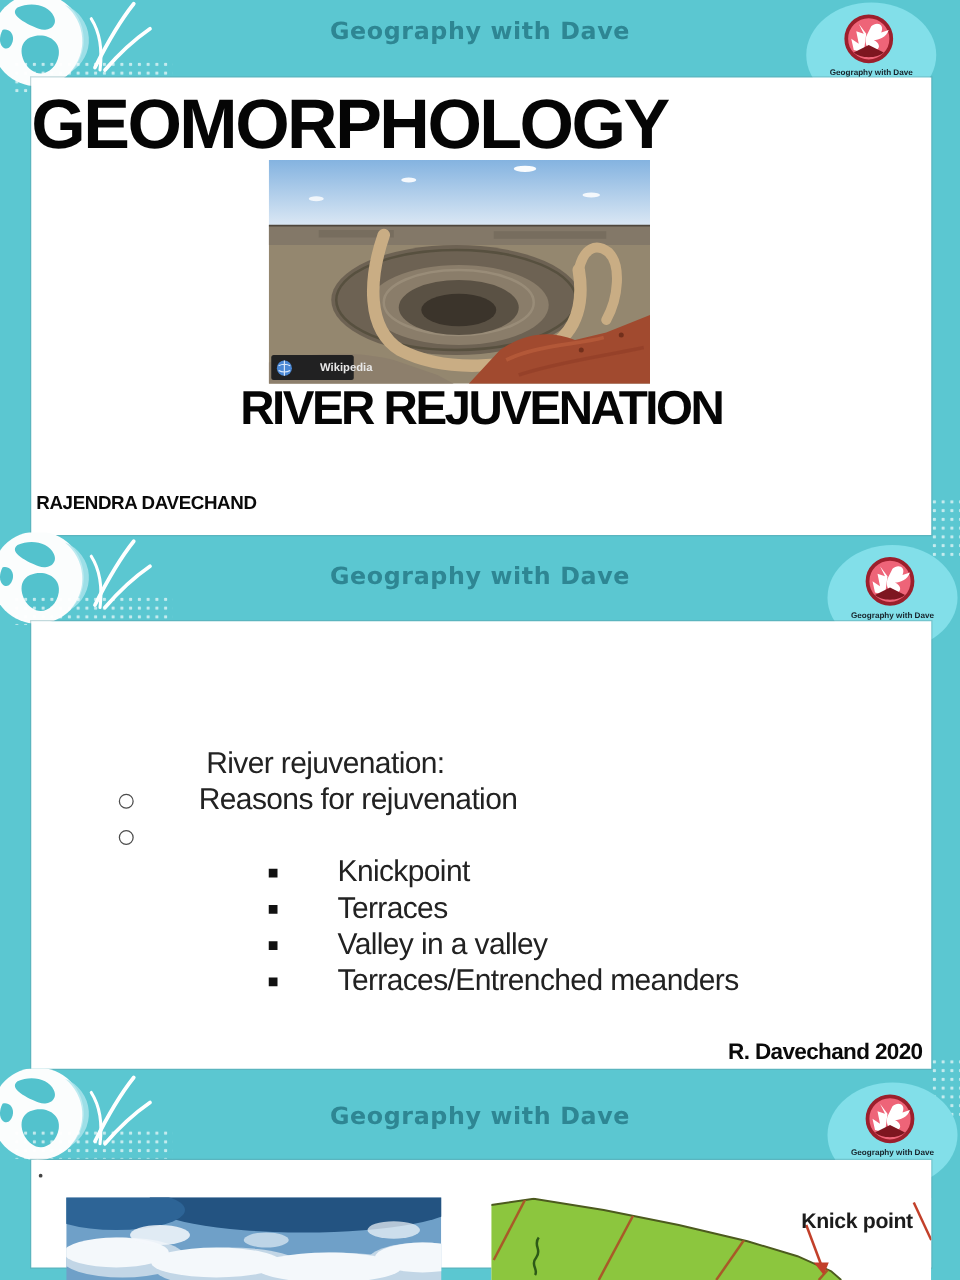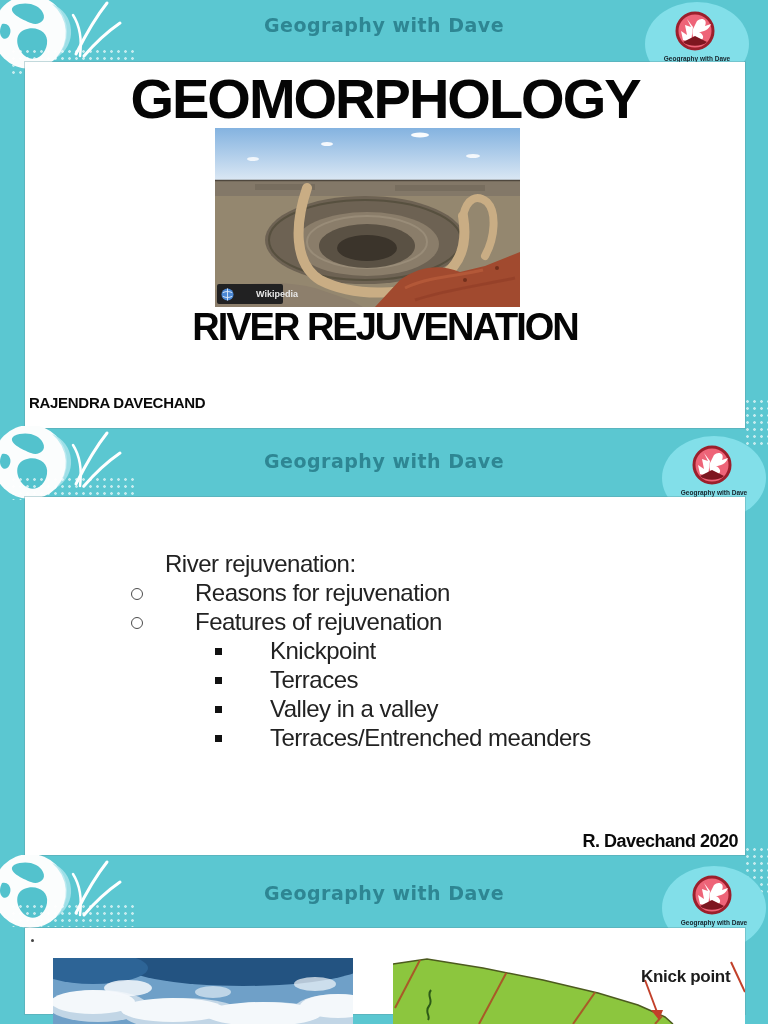--- a/index.html
+++ b/index.html
@@ -24,21 +24,21 @@
     position:absolute;
     background-image:radial-gradient(rgba(255,255,255,.8) 1.1px, rgba(255,255,255,0) 1.6px);
     background-size:7px 7px;opacity:.8;
   }
   
   .slide{
     position:absolute;left:25px;width:720px;background:#ffffff;
     box-shadow:0 0 0 1px rgba(90,150,158,.35);
   }
   .s1-title{
-    position:absolute;top:4px;left:0;width:100%;text-align:center;
+    position:absolute;top:4px;left:0;width:100%;
     font-size:56px;font-weight:700;letter-spacing:-2px;color:#050505;
   }
   .s1-subtitle{
     position:absolute;top:244px;left:0;width:100%;text-align:center;
     font-size:38px;font-weight:700;letter-spacing:-2px;color:#050505;
   }
   .s1-author{
     position:absolute;top:332px;left:4px;
     font-size:15px;font-weight:700;letter-spacing:-0.3px;color:#0a0a0a;
   }
@@ -46,22 +46,22 @@
   .wiki-badge{
     position:absolute;left:2px;bottom:3px;width:66px;height:20px;
     background:rgba(25,26,28,.93);border-radius:2px;
     display:flex;align-items:center;gap:22px;padding:0 4px;box-sizing:border-box;
   }
   .wiki-badge .wg{flex:0 0 auto;width:13px;height:13px;}
   .wiki-badge .wt{color:#e8e8e8;font-size:9px;font-weight:700;}
   
   .list{position:absolute;left:0;top:52px;width:720px;color:#222;}
   .lrow{display:flex;align-items:center;height:29px;font-size:24px;letter-spacing:-.5px;}
-  .l-intro{padding-left:140px;}
-  .l-b{padding-left:106px;}
+  .l-intro{padding-left:140px;margin-top:47px;}
+  .l-b{padding-left:70px;}
   .l-s{padding-left:190px;gap:12px;}
   .circle-bullet{
     flex:0 0 auto;width:10px;height:10px;border:1.5px solid #4c4c4c;border-radius:50%;
     margin-right:52px;margin-top:3px;
   }
   .square-bullet{
     flex:0 0 auto;width:7px;height:7px;background:#111;margin-right:36px;margin-top:2px;
   }
   .s2-credit{
     position:absolute;right:7px;bottom:3px;
@@ -183,21 +183,20 @@
     <div class="list">
       <div class="lrow l-intro">
         <span>River rejuvenation:</span>
       </div>
       <div class="lrow l-b">
         <span class="circle-bullet"></span>
         <span>Reasons for rejuvenation</span>
       </div>
       <div class="lrow l-b">
         <span class="circle-bullet"></span>
-        <span>Features of rejuvenation</span>
       </div>
       <div class="lrow l-s">
         <span class="square-bullet"></span>
         <span>Knickpoint</span>
       </div>
       <div class="lrow l-s">
         <span class="square-bullet"></span>
         <span>Terraces</span>
       </div>
       <div class="lrow l-s">

